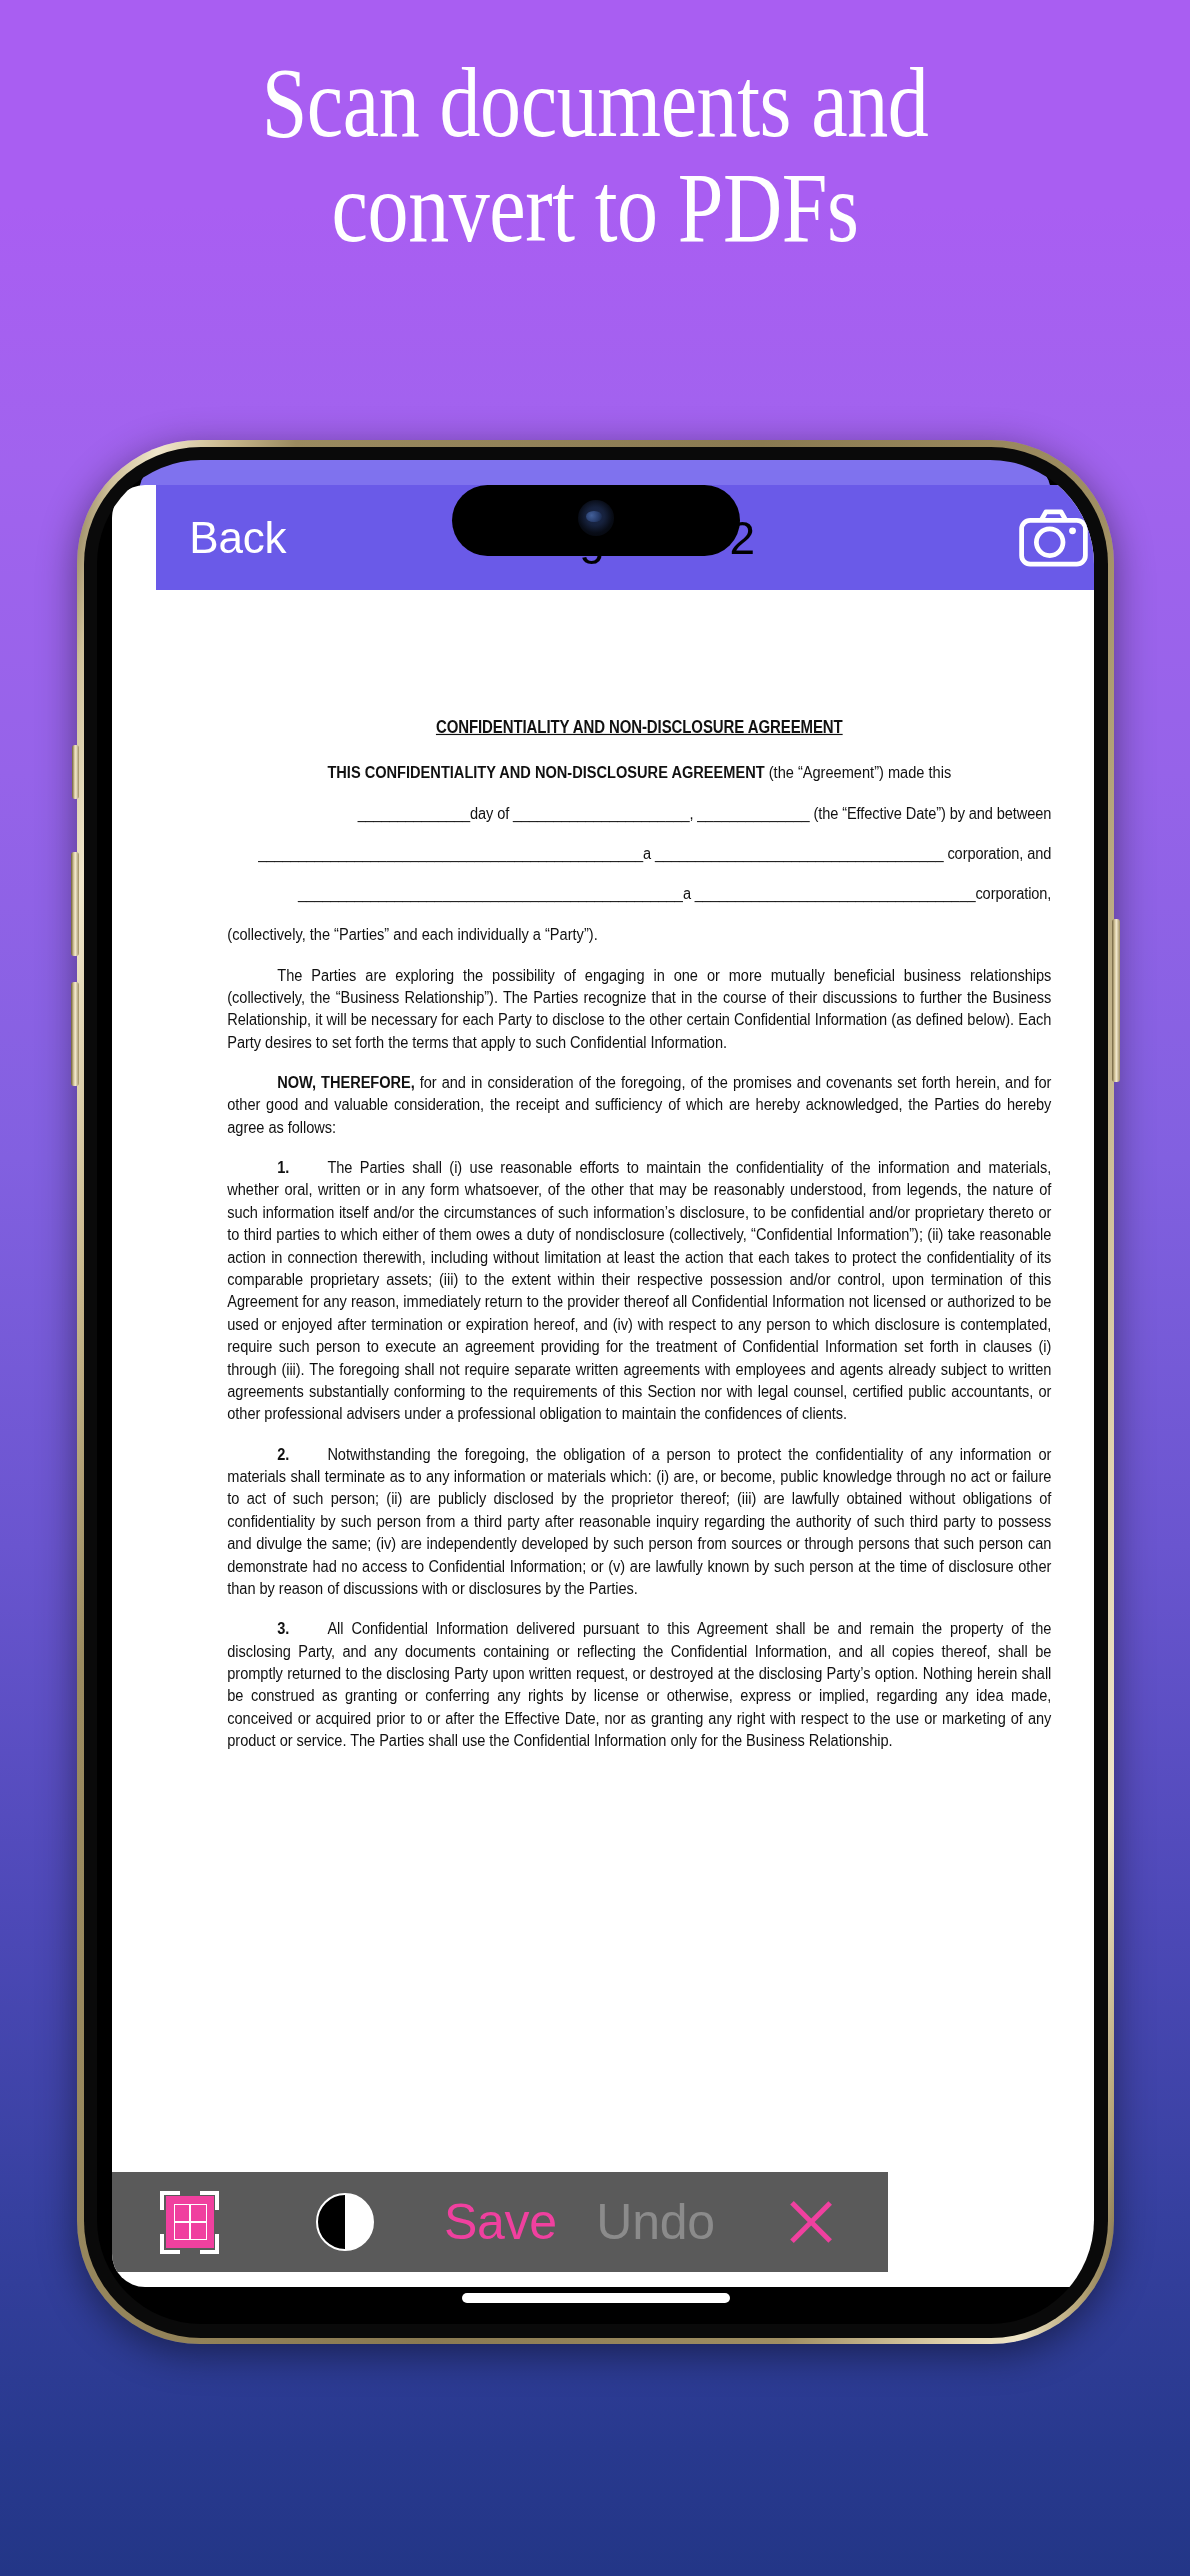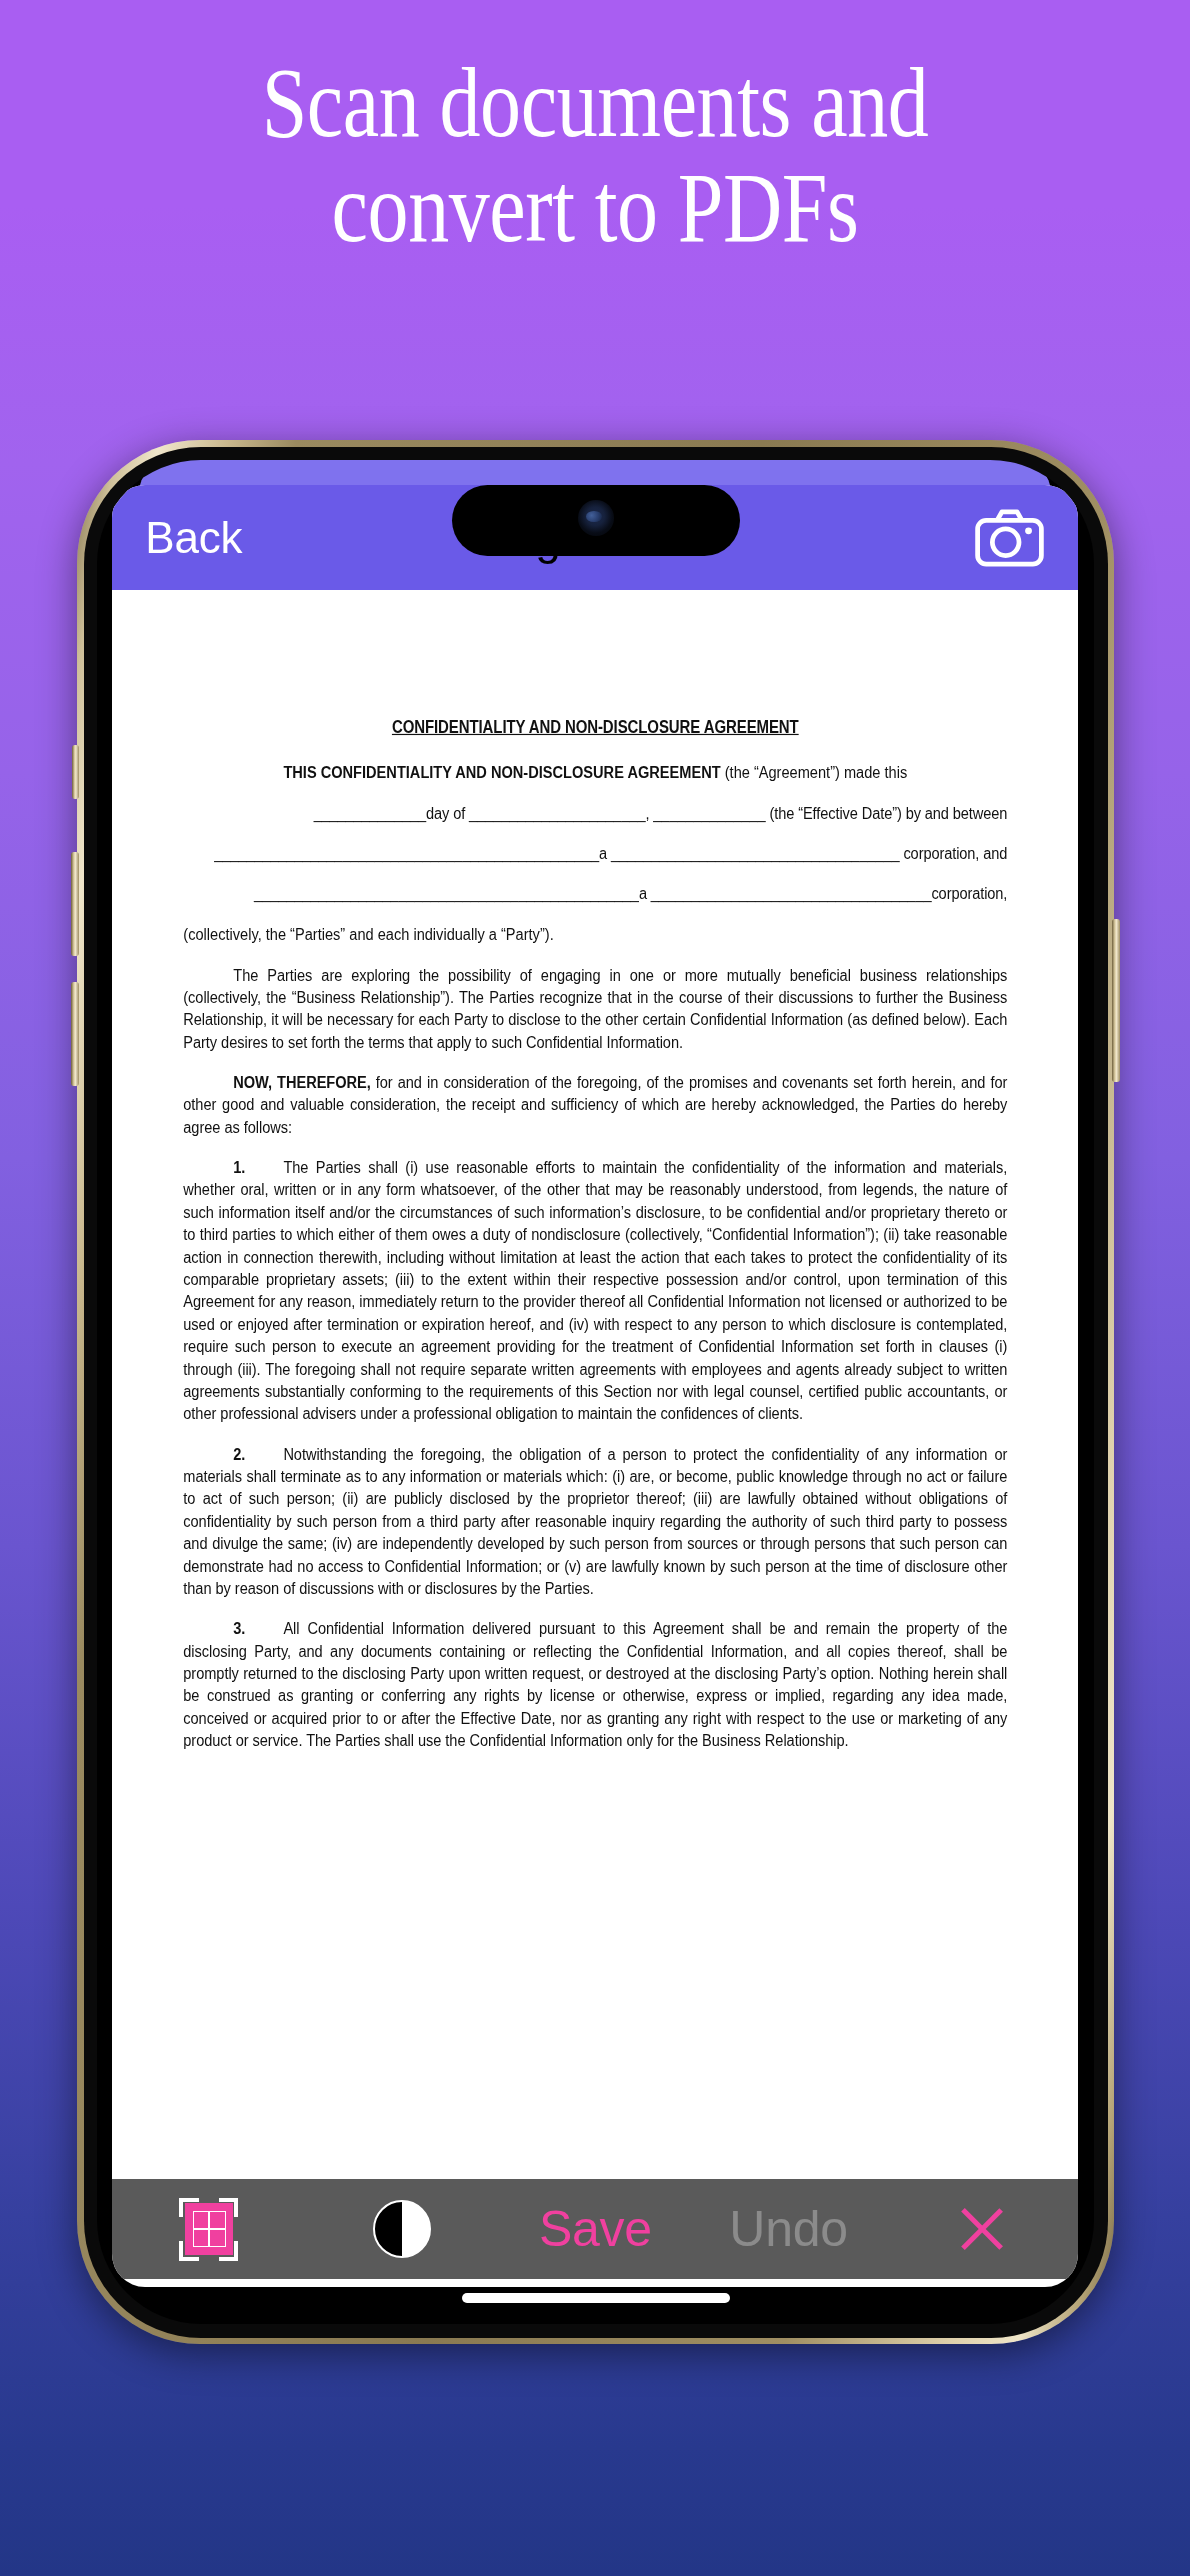--- a/index.html
+++ b/index.html
@@ -148,20 +148,21 @@
 
   
   .app {
     position: absolute;
     left: 15.3px; top: 25px;
     width: 966px; height: 1802px;
     border-radius: 33px;
     overflow: hidden;
     background: #ffffff;
     z-index: 3;
+    padding-left: 44px;
   }
 
   .navbar {
     position: relative;
     height: 105px;
     background: #6a5ae8;
     display: flex;
     align-items: center;
     padding: 0 33px;
     box-sizing: border-box;
@@ -236,22 +237,22 @@
     margin-bottom: 15.3px;
     letter-spacing: -0.05px;
   }
   .doc-para b { font-weight: bold; }
   .num { font-weight: bold; }
   .gapafter { display: inline-block; width: 38px; }
 
   
   .toolbar {
     position: absolute;
-    left: 0; bottom: 8px;
-    width: 966px;
+    left: 0; bottom: 15px;
+    width: 776px;
     height: 100px;
     background: #5a5a5a;
     display: flex;
     align-items: center;
     z-index: 4;
   }
   .tb-cell {
     flex: 1 1 0;
     display: flex;
     align-items: center;

